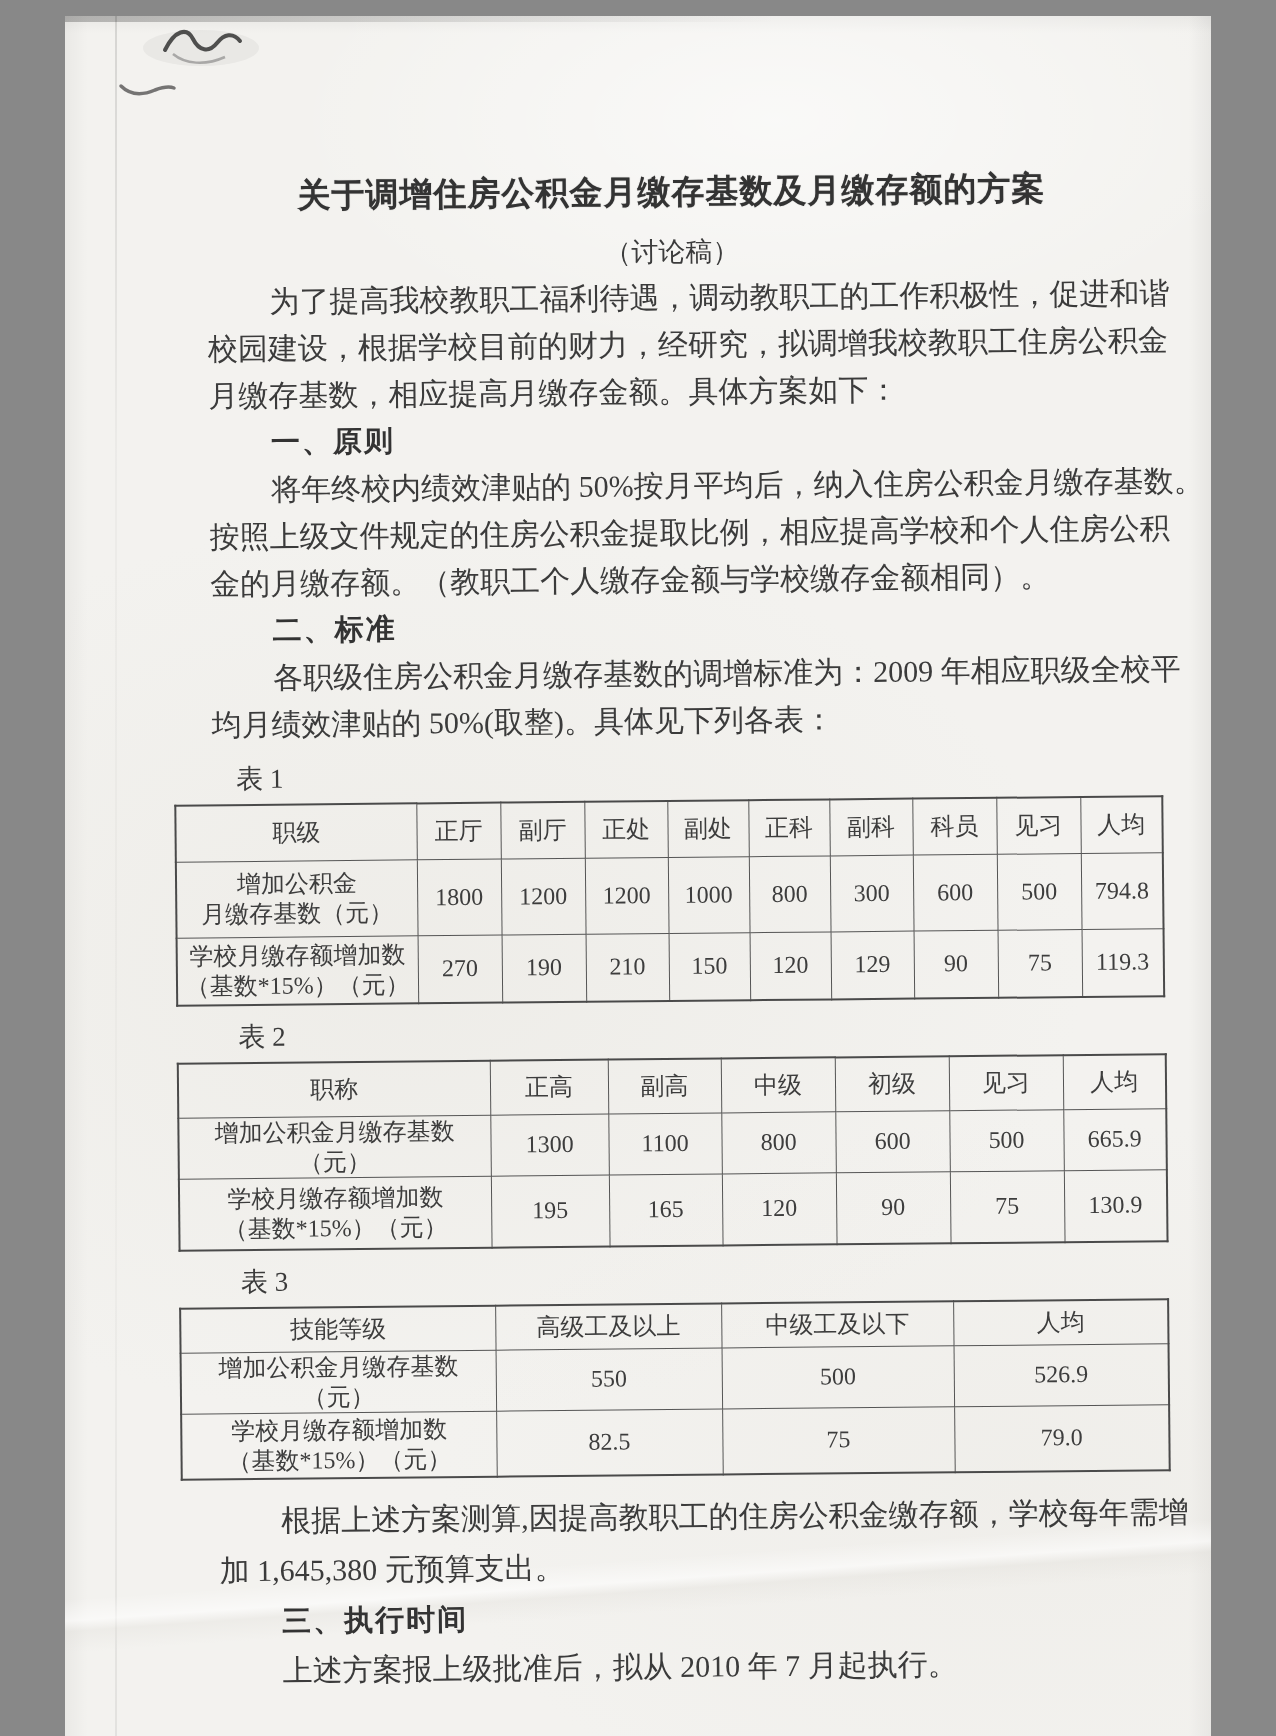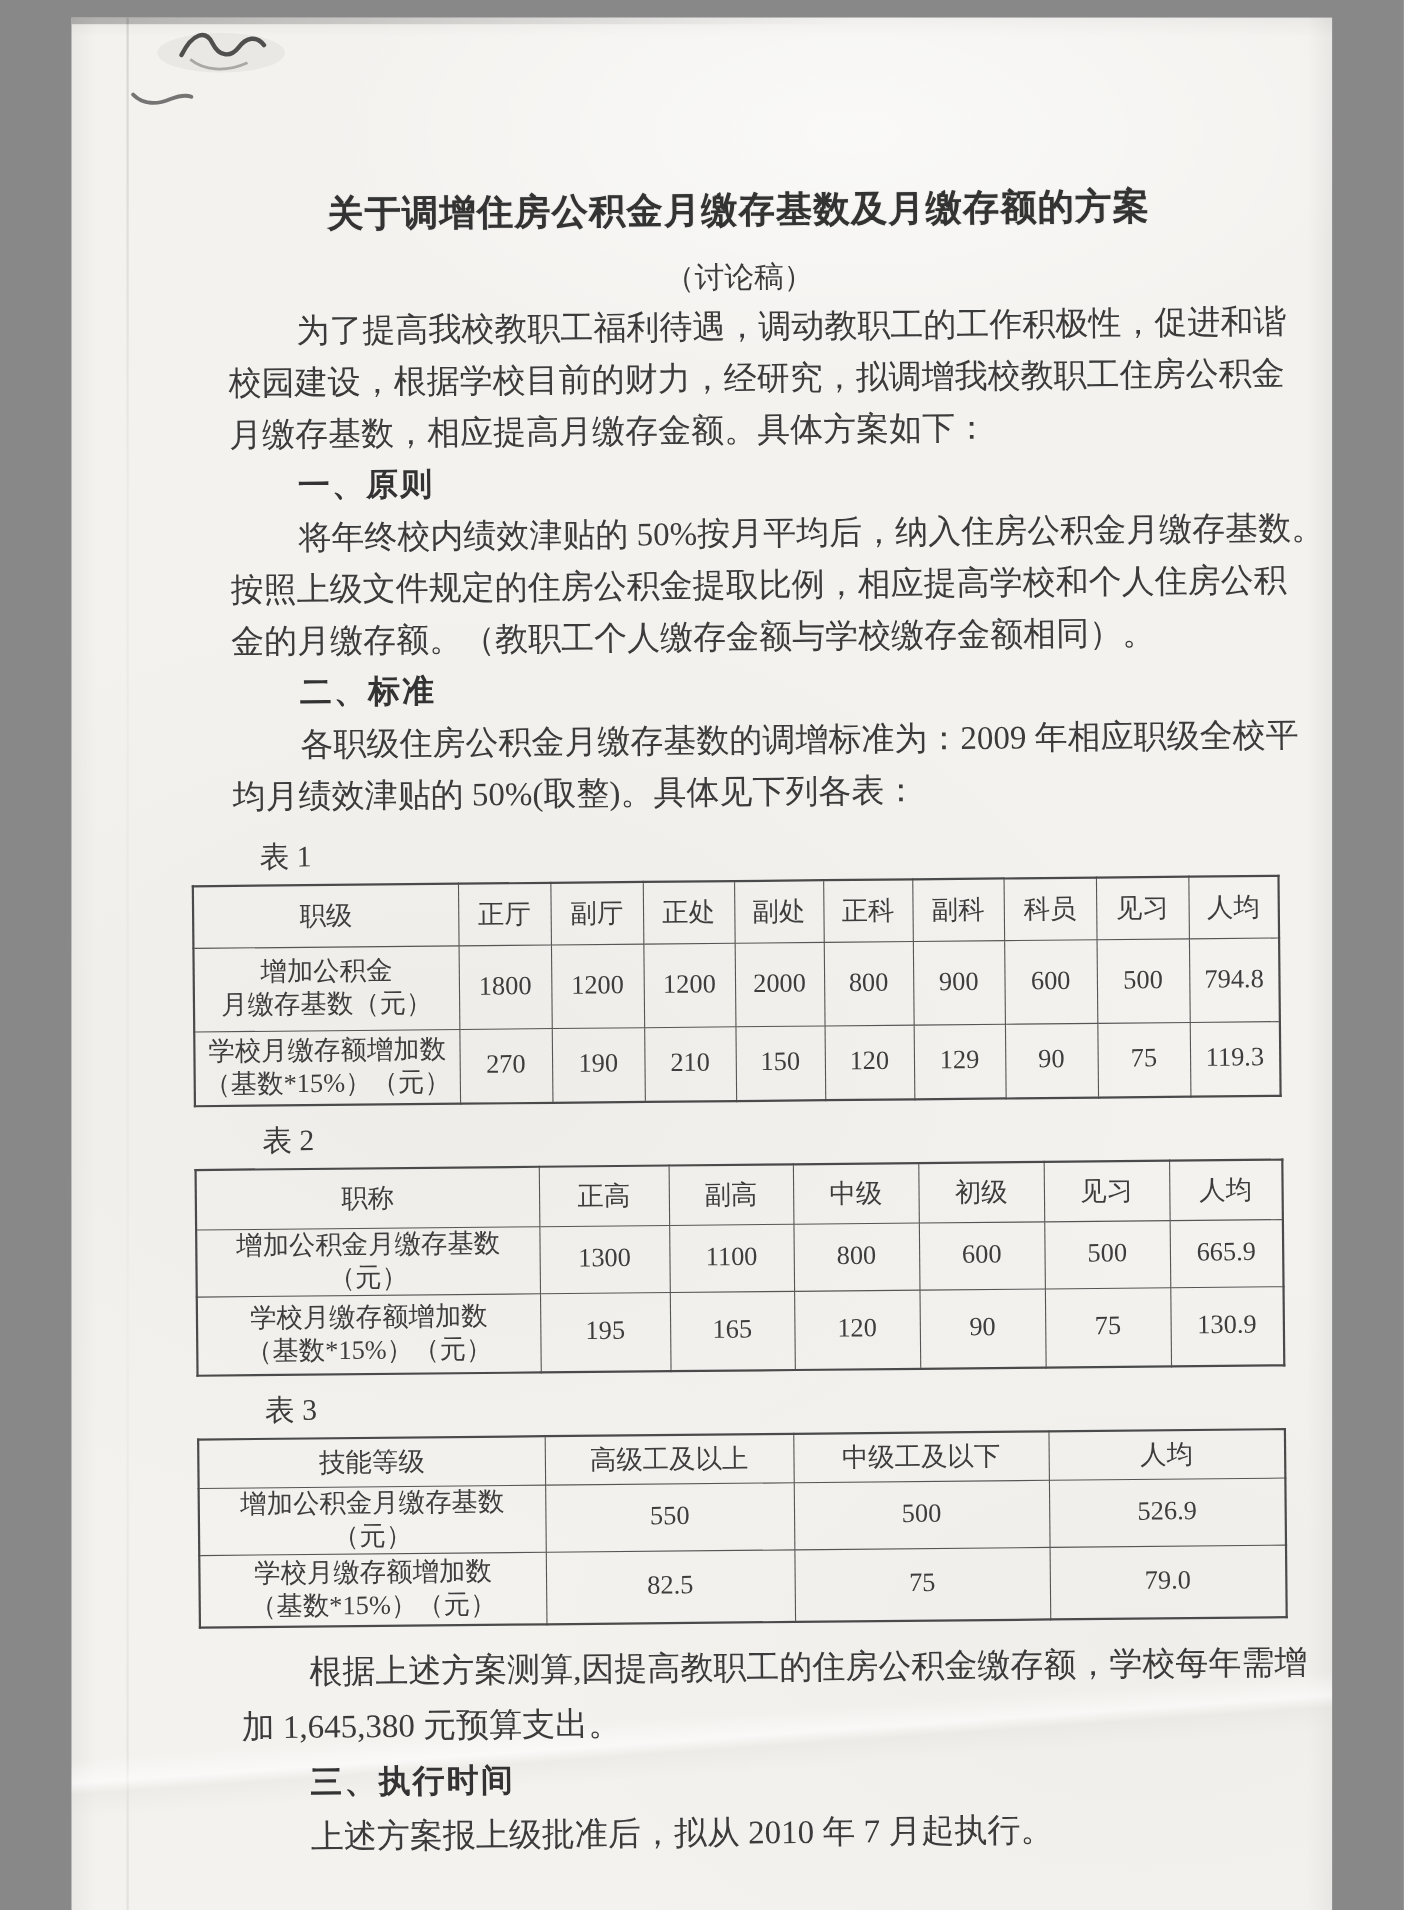--- a/index.html
+++ b/index.html
@@ -136,23 +136,23 @@
         <td>人均</td>
       </tr>
       <tr style="height:76px">
         <td>
           <span class="rl1">增加公积金</span>
           <span class="rl2">月缴存基数（元）</span>
         </td>
         <td>1800</td>
         <td>1200</td>
         <td>1200</td>
-        <td>2000</td>
+        <td>1000</td>
         <td>800</td>
-        <td>900</td>
+        <td>300</td>
         <td>600</td>
         <td>500</td>
         <td>794.8</td>
       </tr>
       <tr style="height:68px">
         <td>
           <span class="rl1">学校月缴存额增加数</span>
           <span class="rl2">（基数*15%）（元）</span>
         </td>
         <td>270</td>

